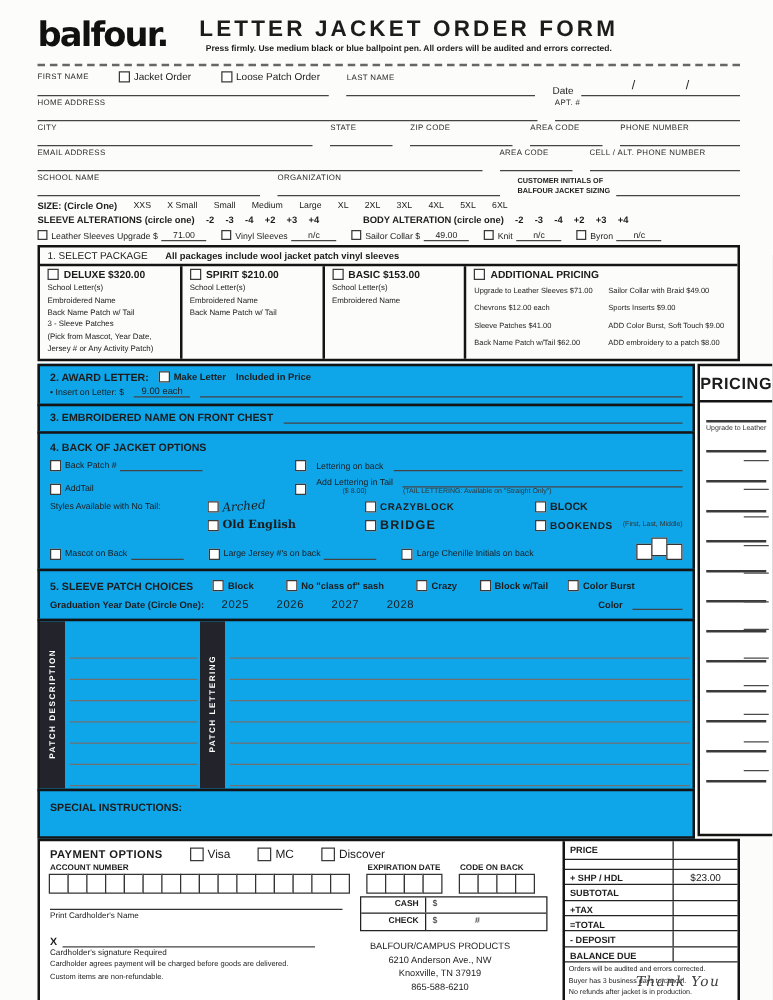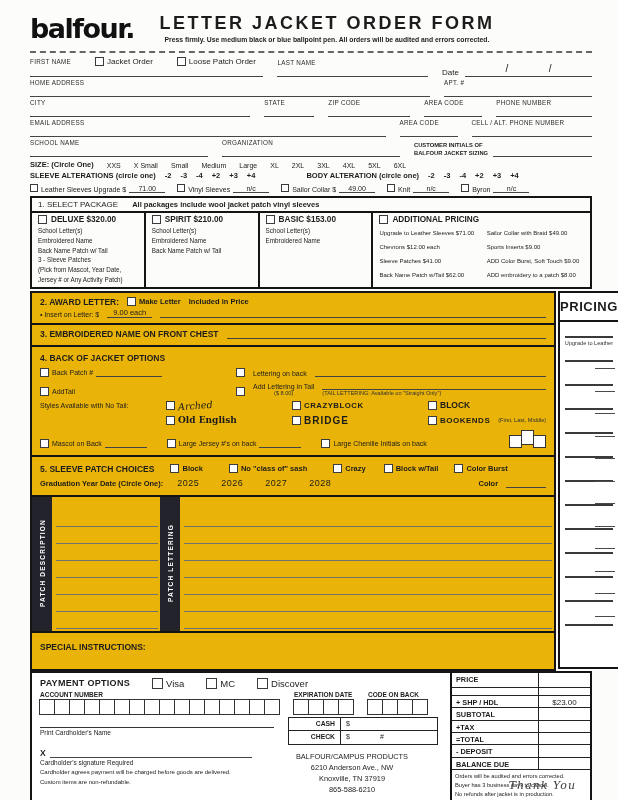--- a/index.html
+++ b/index.html
@@ -20,27 +20,27 @@
 .cb{display:inline-block;width:9px;height:9px;border:1px solid #3a3a3a;background:#fff;flex:none}
 .cbi{display:flex;align-items:center;gap:3px}
 .cbl{font-size:8px;white-space:nowrap}
 .datewrap{display:flex;align-items:flex-end;gap:6px;width:150px}
 .datelab{font-size:8px}
 .dateline{flex:1;border-bottom:1px solid #444;display:flex;justify-content:space-evenly;font-size:10px;height:14px}
 .initials{width:178px;display:flex;align-items:flex-end;gap:5px;flex:none}
 .ilab{font-size:5.8px;font-weight:bold;line-height:1.4}
 .iline{flex:1;border-bottom:1px solid #444;height:9px}
 
-.sizeline{display:flex;align-items:flex-end;gap:13px;margin-top:3px}
+.sizeline{display:flex;align-items:center;gap:13px;margin-top:3px}
 .szlab{font-size:7.5px;font-weight:bold}
 .szopt{font-size:7px}
 .altline{display:flex;align-items:flex-end;gap:9px;margin-top:2px}
 .allab{font-size:7.5px;font-weight:bold}
 .alval{font-size:7.5px;font-weight:bold}
-.spacel{margin-left:42px}
+.spacel{margin-left:26px}
 .upline{display:flex;align-items:flex-end;gap:12px;margin:4px 0 3px}
 .upitem{display:flex;align-items:flex-end;gap:3px}
 .upitem .cb{width:8px;height:8px;margin-bottom:1px}
 .uplab{font-size:7px}
 .upval{display:inline-block;min-width:36px;border-bottom:1px solid #444;text-align:center;font-size:7px}
 
 .pkgbox{border:2px solid #141414}
 .pkghdr{border-bottom:2px solid #141414;padding:2px 6px;display:flex;gap:14px;align-items:baseline}
 .pkgt{font-size:8px;font-weight:normal}
 .pkgn{font-size:7.5px;font-weight:bold}
@@ -53,21 +53,21 @@
 .addcol{flex:1}
 .additem{font-size:6px;line-height:2.35;white-space:nowrap}
 
 .main{display:flex;align-items:stretch;margin-top:2px}
 .mleft{flex:1;display:flex;flex-direction:column}
 .mright{width:86px;margin-left:2px;border:2px solid #141414;display:flex;flex-direction:column;background:#fff}
 .prtitle{font-size:13px;font-weight:bold;text-align:right;padding:6px 0;border-bottom:2px solid #141414;letter-spacing:.5px}
 .prlines{flex:1;padding-top:14px}
 .prline{width:48px;margin:0 auto 22px;border-bottom:2px solid #3a3a3a}
 .prcap{font-size:5.6px;text-align:center;margin:-20px 0 14px;color:#333}
-.lbox{border:2px solid #141414;margin-bottom:-2px;padding:3px 8px;background:#eab308}
+.lbox{border:2px solid #141414;margin-bottom:-2px;padding:3px 8px;background:#0ea5e9}
 .secT{font-size:8.5px;font-weight:bold;white-space:nowrap}
 .bold75{font-size:7.5px;font-weight:bold;white-space:nowrap}
 .txt7{font-size:7px;white-space:nowrap}
 .tiny{font-size:5.6px;color:#333;white-space:nowrap}
 .growline{flex:1;border-bottom:1px solid #444;height:10px}
 .r{display:flex;align-items:flex-end;gap:8px}
 .rc{display:flex;align-items:center;gap:8px}
 
 .award{height:34px;display:flex;flex-direction:column;justify-content:space-evenly}
 .uval{border-bottom:1px solid #444;font-size:7.5px;padding:0 6px}

